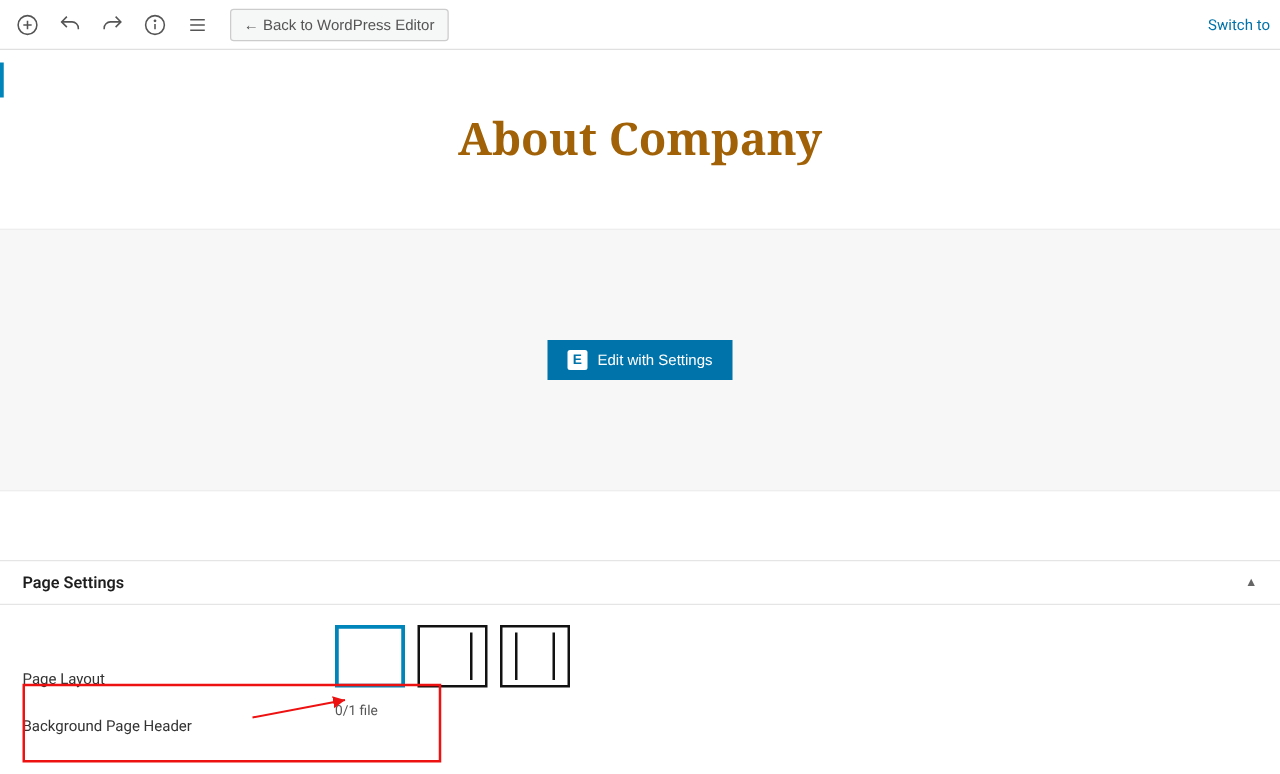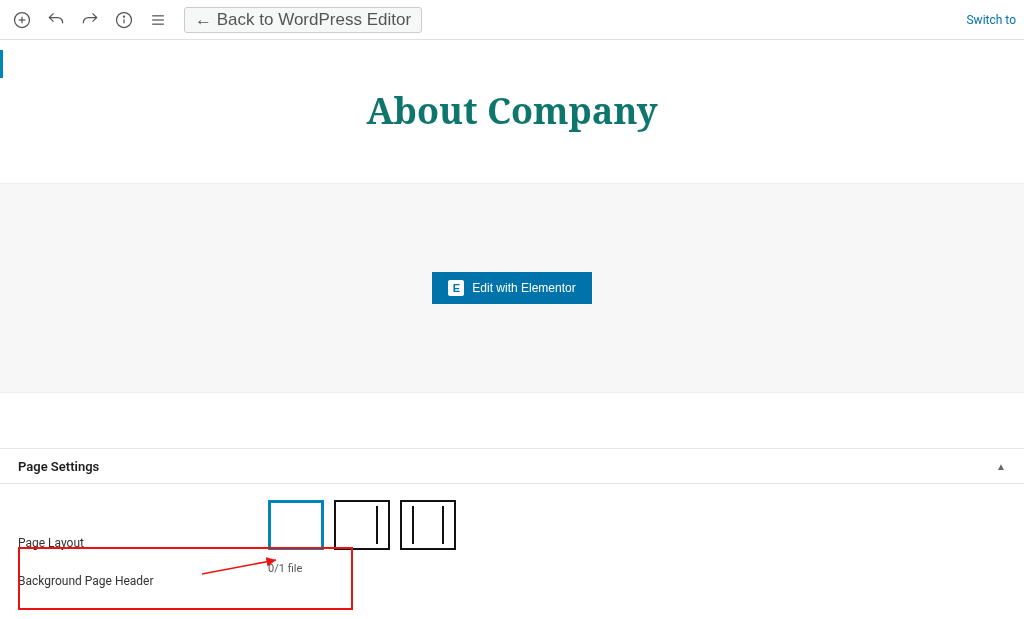--- a/index.html
+++ b/index.html
@@ -1,25 +1,25 @@
 <!DOCTYPE html>
 <html><head>
 <meta charset="utf-8">
 <style>
   * { box-sizing: border-box; margin: 0; padding: 0; }
   html, body { width: 1024px; height: 619px; font-family: -apple-system, BlinkMacSystemFont, "Segoe UI", Roboto, sans-serif; font-size: 13px; color: #1e1e1e; background: #fff; overflow: hidden; }
   .topbar { height: 40px; border-bottom: 1px solid #e0e0e0; display: flex; align-items: center; padding: 0 8px; gap: 6px; }
   .icon-btn { width: 28px; height: 28px; display: flex; align-items: center; justify-content: center; color: #555; cursor: pointer; border-radius: 2px; }
   .icon-btn svg { width: 20px; height: 20px; stroke: currentColor; fill: none; stroke-width: 1.5; }
-  .back-btn { margin-left: 6px; height: 26px; padding: 0 10px; font-size: 17px; color: #555; background: #f6f7f7; border: 1px solid #ccc; border-radius: 3px; cursor: pointer; display: flex; align-items: center; }
+  .back-btn { margin-left: 6px; height: 26px; padding: 0 10px; font-size: 12px; color: #555; background: #f6f7f7; border: 1px solid #ccc; border-radius: 3px; cursor: pointer; display: flex; align-items: center; }
   .top-spacer { flex: 1; }
   .switch-link { color: #0073aa; font-size: 12px; cursor: pointer; text-align: center; }
   .sidebar-ind { position: absolute; left: 0; top: 50px; width: 3px; height: 28px; background: #0085ba; }
   .title-block { padding: 46px 0 48px; text-align: center; }
-  .title-block h1 { font-family: "Noto Serif", Georgia, "Times New Roman", serif; font-weight: 700; font-size: 36px; color: #0f766e; }
+  .title-block h1 { font-family: "Noto Serif", Georgia, "Times New Roman", serif; font-weight: 700; font-size: 36px; color: #a16207; }
   .canvas { background: #f7f7f7; border-top: 1px solid #eee; border-bottom: 1px solid #eee; height: 210px; display: flex; align-items: center; justify-content: center; }
   .elementor-btn { background: #0073aa; color: #fff; border: none; height: 32px; padding: 0 16px; font-size: 12px; display: flex; align-items: center; gap: 8px; cursor: pointer; }
   .elem-ico { width: 16px; height: 16px; background: #fff; color: #0073aa; font-weight: 700; font-size: 11px; display: flex; align-items: center; justify-content: center; border-radius: 2px; }
   .gap { height: 55px; }
   .panel-head { height: 36px; border-top: 1px solid #e5e5e5; border-bottom: 1px solid #e5e5e5; display: flex; align-items: center; padding: 12px 18px; font-size: 13px; font-weight: 600; justify-content: space-between; }
   .collapse { font-size: 10px; color: #666; }
   .panel-body { padding: 10px 18px 30px; }
   .row { display: flex; align-items: flex-end; padding: 6px 0; font-size: 12px; color: #333; }
   .row-label { width: 250px; padding-top: 4px; }
   .layout-opts { display: flex; gap: 10px; }
@@ -79,21 +79,21 @@
 
 <div class="sidebar-ind"></div>
 
 <div class="title-block">
   <h1>About Company</h1>
 </div>
 
 <div class="canvas">
   <button class="elementor-btn">
     <span class="elem-ico">E</span>
-    <span>Edit with Elementor</span>
+    <span>Edit with Settings</span>
   </button>
 </div>
 
 <div class="gap"></div>
 
 <div class="panel-head">
   <span>Page Settings</span>
   <span class="collapse">▲</span>
 </div>
 

